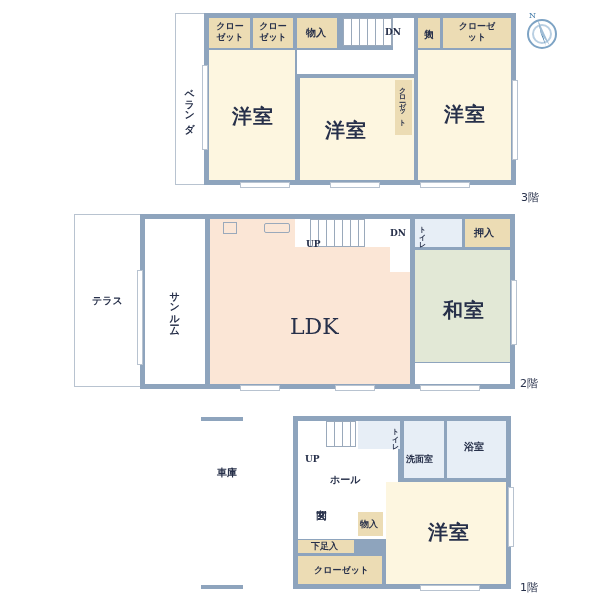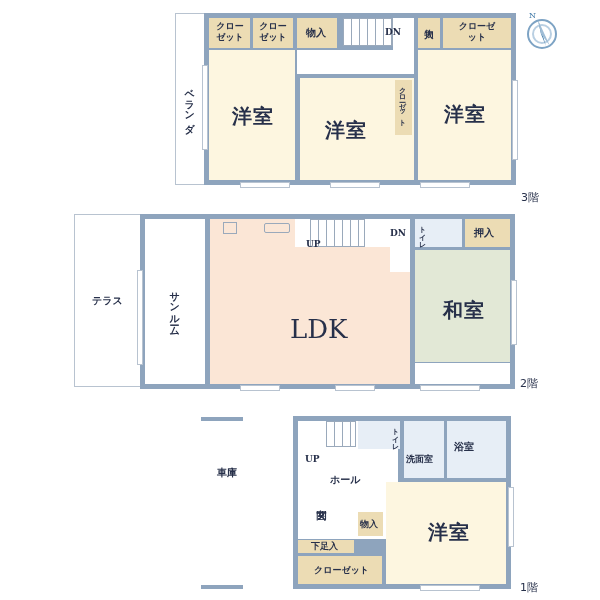--- a/index.html
+++ b/index.html
@@ -85,21 +85,21 @@
 <div>
   <div class="abs outline" style="left:74px;top:214px;width:68px;height:173px;"></div>
   <div class="lbl lbl-sm" style="left:92px;top:296px;">テラス</div>
 
   <div class="abs wall" style="left:140px;top:214px;width:375px;height:175px;"></div>
 
   <div class="room hall" style="left:145px;top:219px;width:60px;height:165px;"></div>
   <div class="lbl lbl-sm vert" style="left:169px;top:285px;">サンルーム</div>
 
   <div class="room ldk" style="left:210px;top:219px;width:200px;height:165px;"></div>
-  <div class="lbl" style="left:290px;top:316px;font-size:26px;font-weight:normal;">LDK</div>
+  <div class="lbl" style="left:290px;top:316px;font-size:22px;font-weight:normal;">LDK</div>
 
   <div class="room hall" style="left:295px;top:219px;width:115px;height:28px;"></div>
   <div class="stairs" style="left:310px;top:219px;width:55px;height:28px;"></div>
   <div class="lbl lbl-xs" style="left:306px;top:240px;">UP</div>
   <div class="lbl lbl-xs" style="left:390px;top:229px;">DN</div>
   <div class="room hall" style="left:390px;top:247px;width:20px;height:25px;"></div>
 
   <div class="room wet" style="left:415px;top:219px;width:47px;height:28px;"></div>
   <div class="lbl lbl-xs vert" style="left:419px;top:221px;font-size:7px;">トイレ</div>
   <div class="room closet" style="left:465px;top:219px;width:45px;height:28px;"></div>
@@ -133,21 +133,21 @@
   <div class="stairs" style="left:326px;top:421px;width:30px;height:26px;"></div>
   <div class="lbl lbl-xs" style="left:305px;top:455px;">UP</div>
   <div class="lbl lbl-sm" style="left:330px;top:475px;">ホール</div>
   <div class="lbl lbl-sm vert" style="left:316px;top:502px;">玄関</div>
 
   <div class="room wet" style="left:358px;top:421px;width:42px;height:28px;"></div>
   <div class="lbl lbl-xs vert" style="left:392px;top:423px;font-size:7px;">トイレ</div>
   <div class="room wet" style="left:404px;top:421px;width:40px;height:57px;"></div>
   <div class="lbl lbl-xs" style="left:406px;top:455px;">洗面室</div>
   <div class="room wet" style="left:447px;top:421px;width:59px;height:57px;"></div>
-  <div class="lbl lbl-sm" style="left:454px;top:442px;text-align:center;">浴室</div>
+  <div class="lbl lbl-sm" style="left:464px;top:442px;text-align:center;">浴室</div>
 
   <div class="room westroom" style="left:386px;top:482px;width:120px;height:102px;"></div>
   <div class="lbl lbl-big" style="left:428px;top:522px;">洋室</div>
 
   <div class="room closet" style="left:358px;top:512px;width:25px;height:24px;"></div>
   <div class="lbl lbl-xs" style="left:360px;top:520px;">物入</div>
   <div class="room closet" style="left:298px;top:540px;width:56px;height:13px;"></div>
   <div class="lbl lbl-xs" style="left:311px;top:542px;">下足入</div>
   <div class="room closet" style="left:298px;top:556px;width:84px;height:28px;"></div>
   <div class="lbl lbl-xs" style="left:314px;top:566px;">クローゼット</div>

